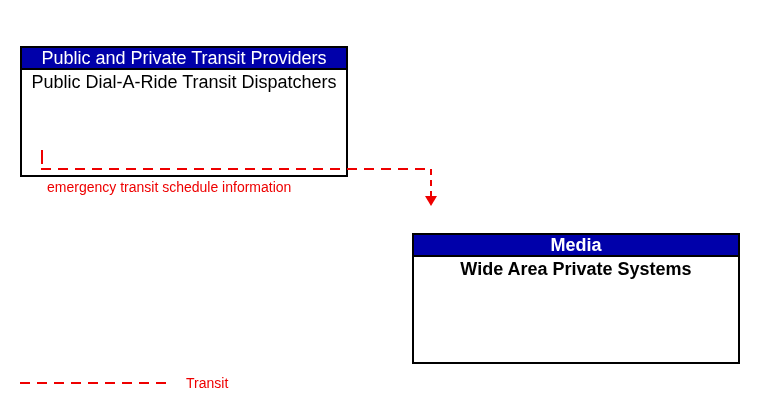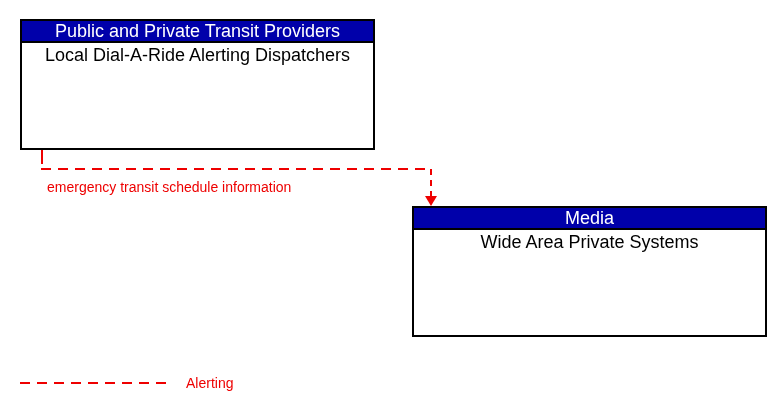--- a/index.html
+++ b/index.html
@@ -10,25 +10,26 @@
   }
   .canvas {
     position: relative;
     width: 783px;
     height: 412px;
     background: #ffffff;
     overflow: hidden;
   }
   .entity-box {
     position: absolute;
-    width: 355px;
+    width: 328px;
     height: 131px;
     border: 2px solid #000000;
     background: #ffffff;
     box-sizing: border-box;
+    margin-top: 27px;
   }
   .entity-box .hdr {
     height: 20px;
     background: #0000aa;
     border-bottom: 2px solid #000000;
     color: #ffffff;
     font-size: 18px;
     line-height: 20px;
     text-align: center;
     white-space: nowrap;
@@ -36,21 +37,21 @@
   }
   .entity-box .bdy {
     color: #000000;
     font-size: 18px;
     line-height: 22px;
     text-align: center;
     padding-top: 1px;
     white-space: nowrap;
   }
   #source-box { left: 20px; top: 19px; }
-  #target-box { left: 412px; top: 206px; }
+  #target-box { left: 412px; top: 206px; font-weight: bold; }
 
   .flow-v-start {
     position: absolute;
     left: 41px; top: 150px;
     width: 2px; height: 14px;
     background: #ee0000;
   }
   .flow-h-dash {
     position: absolute;
     left: 41px; top: 168px;
@@ -98,30 +99,30 @@
     white-space: nowrap;
   }
 </style>
 </head>
 <body>
 
 <div class="canvas">
 
   <div class="entity-box" id="source-box">
     <div class="hdr">Public and Private Transit Providers</div>
-    <div class="bdy">Local Dial-A-Ride Alerting Dispatchers</div>
+    <div class="bdy">Public Dial-A-Ride Transit Dispatchers</div>
   </div>
 
   <div class="flow-v-start"></div>
   <div class="flow-h-dash"></div>
   <div class="flow-v-dash"></div>
   <div class="flow-arrowhead"></div>
   <div class="flow-label">emergency transit schedule information</div>
 
   <div class="entity-box" id="target-box">
     <div class="hdr">Media</div>
     <div class="bdy">Wide Area Private Systems</div>
   </div>
 
   <div class="legend-line"></div>
-  <div class="legend-label">Alerting</div>
+  <div class="legend-label">Transit</div>
 
 </div>
 
 </body></html>

